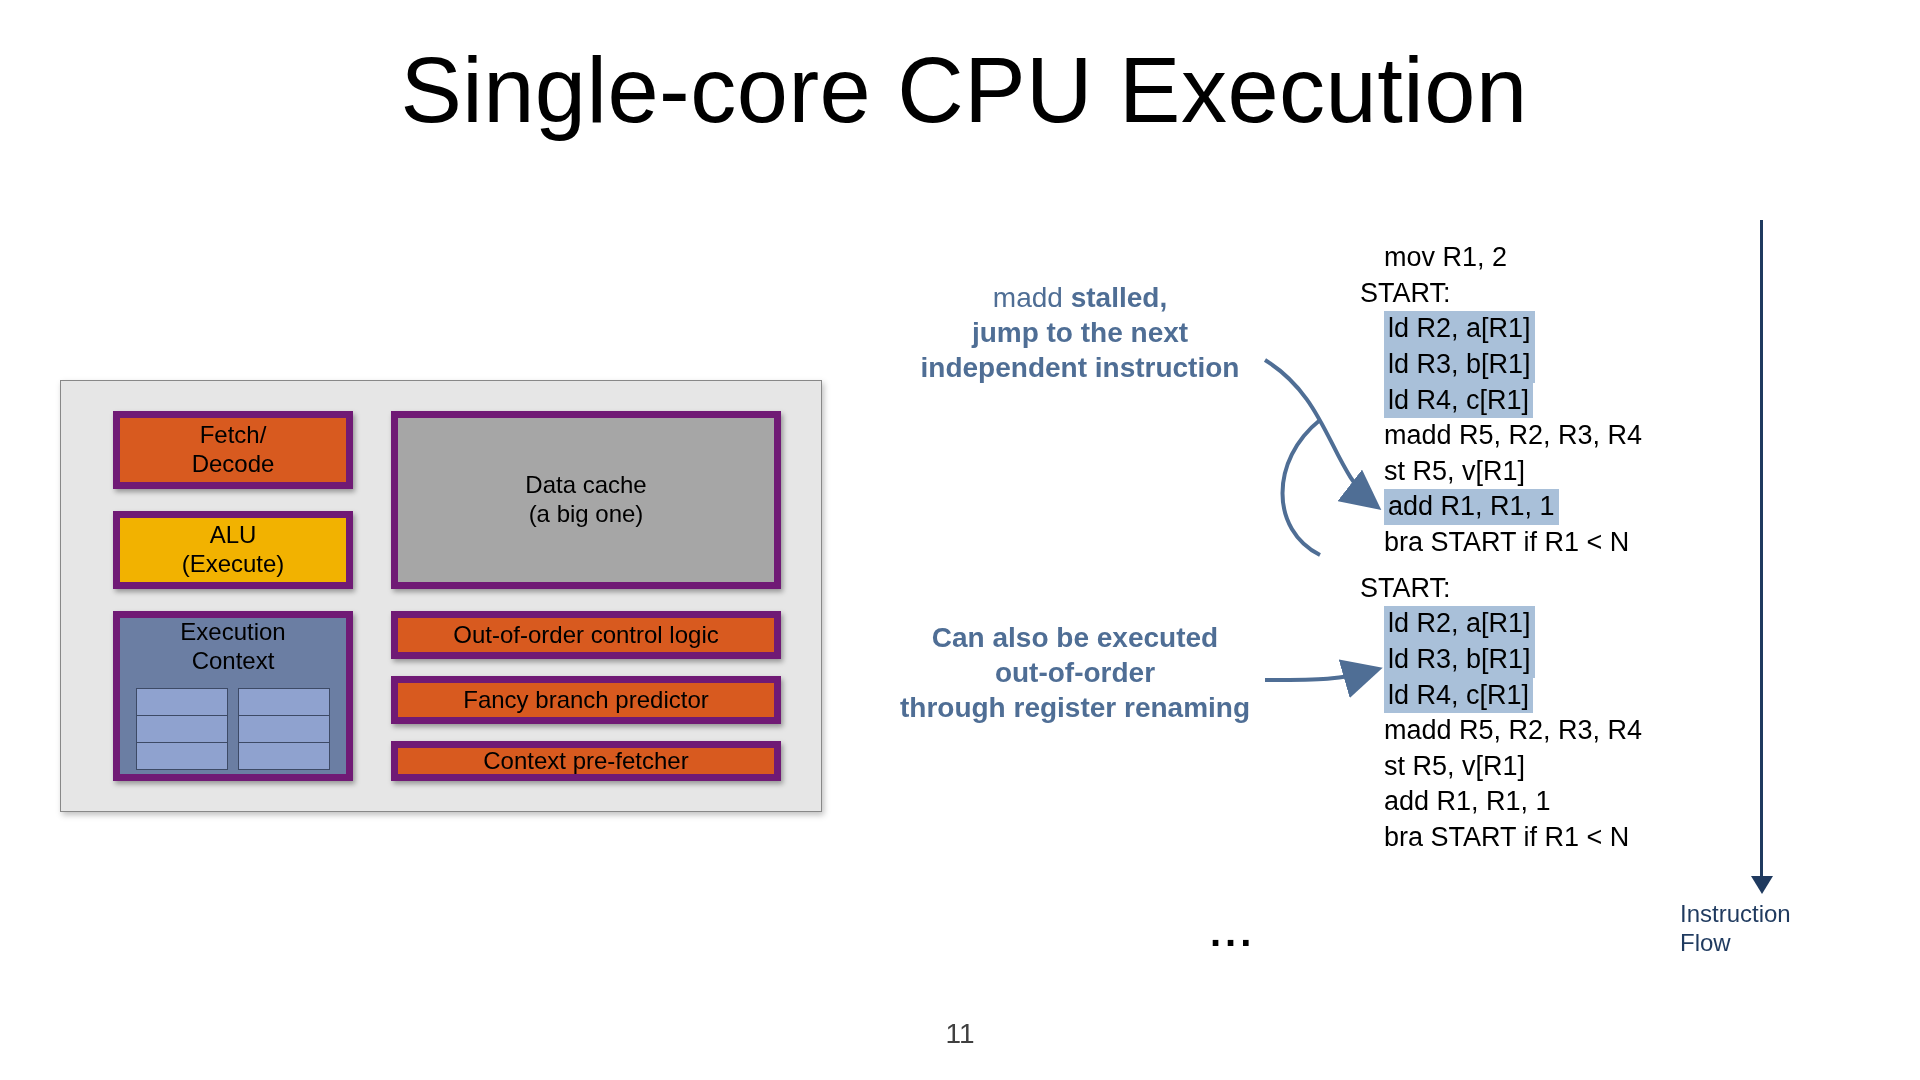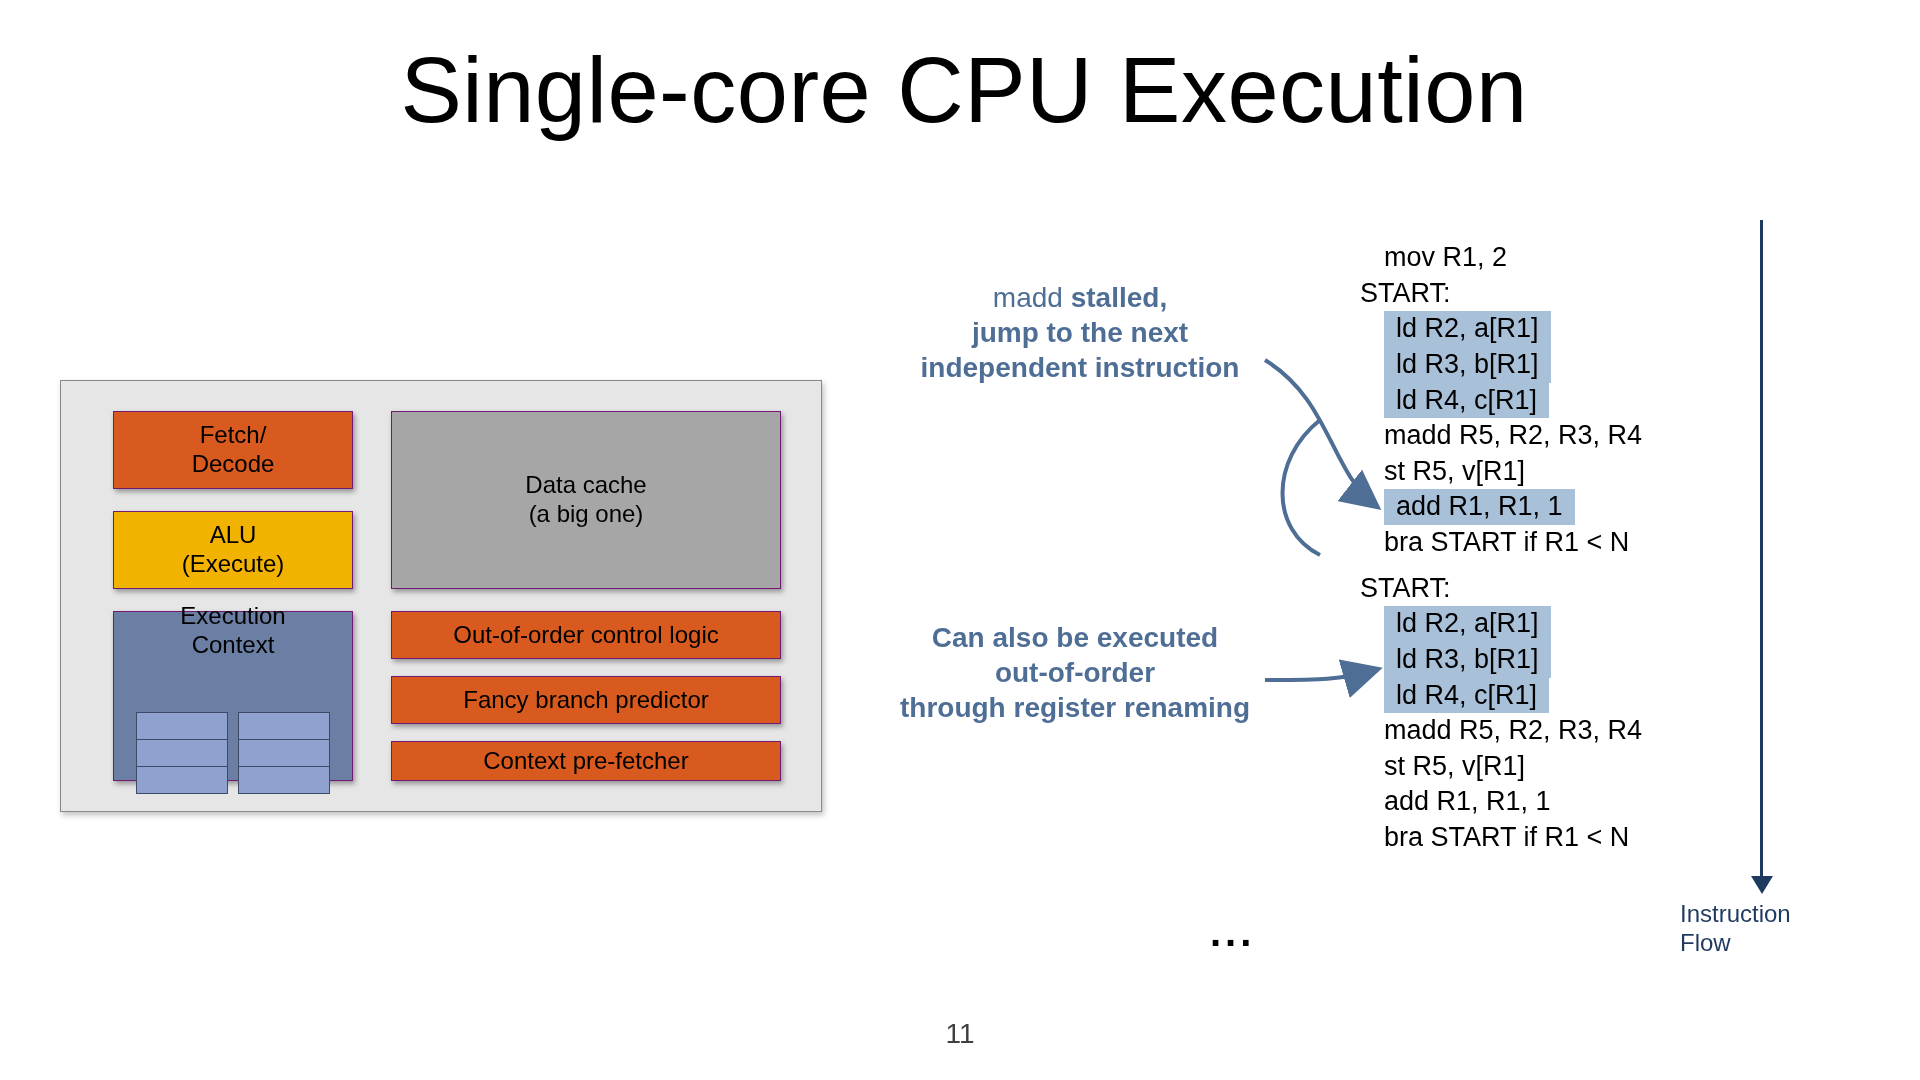--- a/index.html
+++ b/index.html
@@ -43,39 +43,39 @@
   left: 60px;
   top: 380px;
   width: 760px;
   height: 430px;
   background: #e6e6e6;
   border: 1px solid #888;
   box-shadow: 2px 3px 6px rgba(0,0,0,0.25);
 }
 .block {
   position: absolute;
-  border: 1px solid #701a75;
+  border: 7px solid #701a75;
   box-shadow: 2px 3px 5px rgba(0,0,0,0.35);
   display: flex;
   align-items: center;
   justify-content: center;
   text-align: center;
   font-size: 24px;
   line-height: 1.2;
   padding: 4px;
   box-sizing: border-box;
 }
 .orange { background: #d85a1f; color: #000; }
 .yellow { background: #f2b200; color: #000; }
 .grey   { background: #a6a6a6; color: #000; }
 .blue   { background: #6b7ea3; color: #000; }
 
 .fetch   { left: 52px;  top: 30px;  width: 240px; height: 78px; }
 .alu     { left: 52px;  top: 130px; width: 240px; height: 78px; }
-.context { left: 52px;  top: 230px; width: 240px; height: 170px; flex-direction: column; justify-content: center; padding-top: 8px; gap: 40px;}
+.context { left: 52px;  top: 230px; width: 240px; height: 170px; flex-direction: column; justify-content: flex-end; padding-top: 8px;}
 .context .ctx-label { margin-bottom: 12px; }
 .reg-grid { display: flex; gap: 10px; }
 .reg-col { display: flex; flex-direction: column; gap: 0; }
 .reg-cell {
   width: 90px; height: 26px;
   background: #8fa2cf;
   border: 1px solid #3d4a66;
 }
 .reg-cell + .reg-cell { border-top: none; }
 
@@ -103,21 +103,21 @@
   top: 240px;
   width: 320px;
   font-size: 27px;
   line-height: 1.32;
 }
 .code-line { white-space: pre; position: relative; }
 .ind { padding-left: 24px; }
 .hl {
   display: inline-block;
   background: #a9c0d9;
-  padding: 0 12px;
+  padding: 0 4px;
 }
 .ellipsis {
   position: absolute;
   left: 1210px;
   top: 910px;
   font-size: 40px;
   font-weight: 700;
   letter-spacing: 4px;
 }
 

